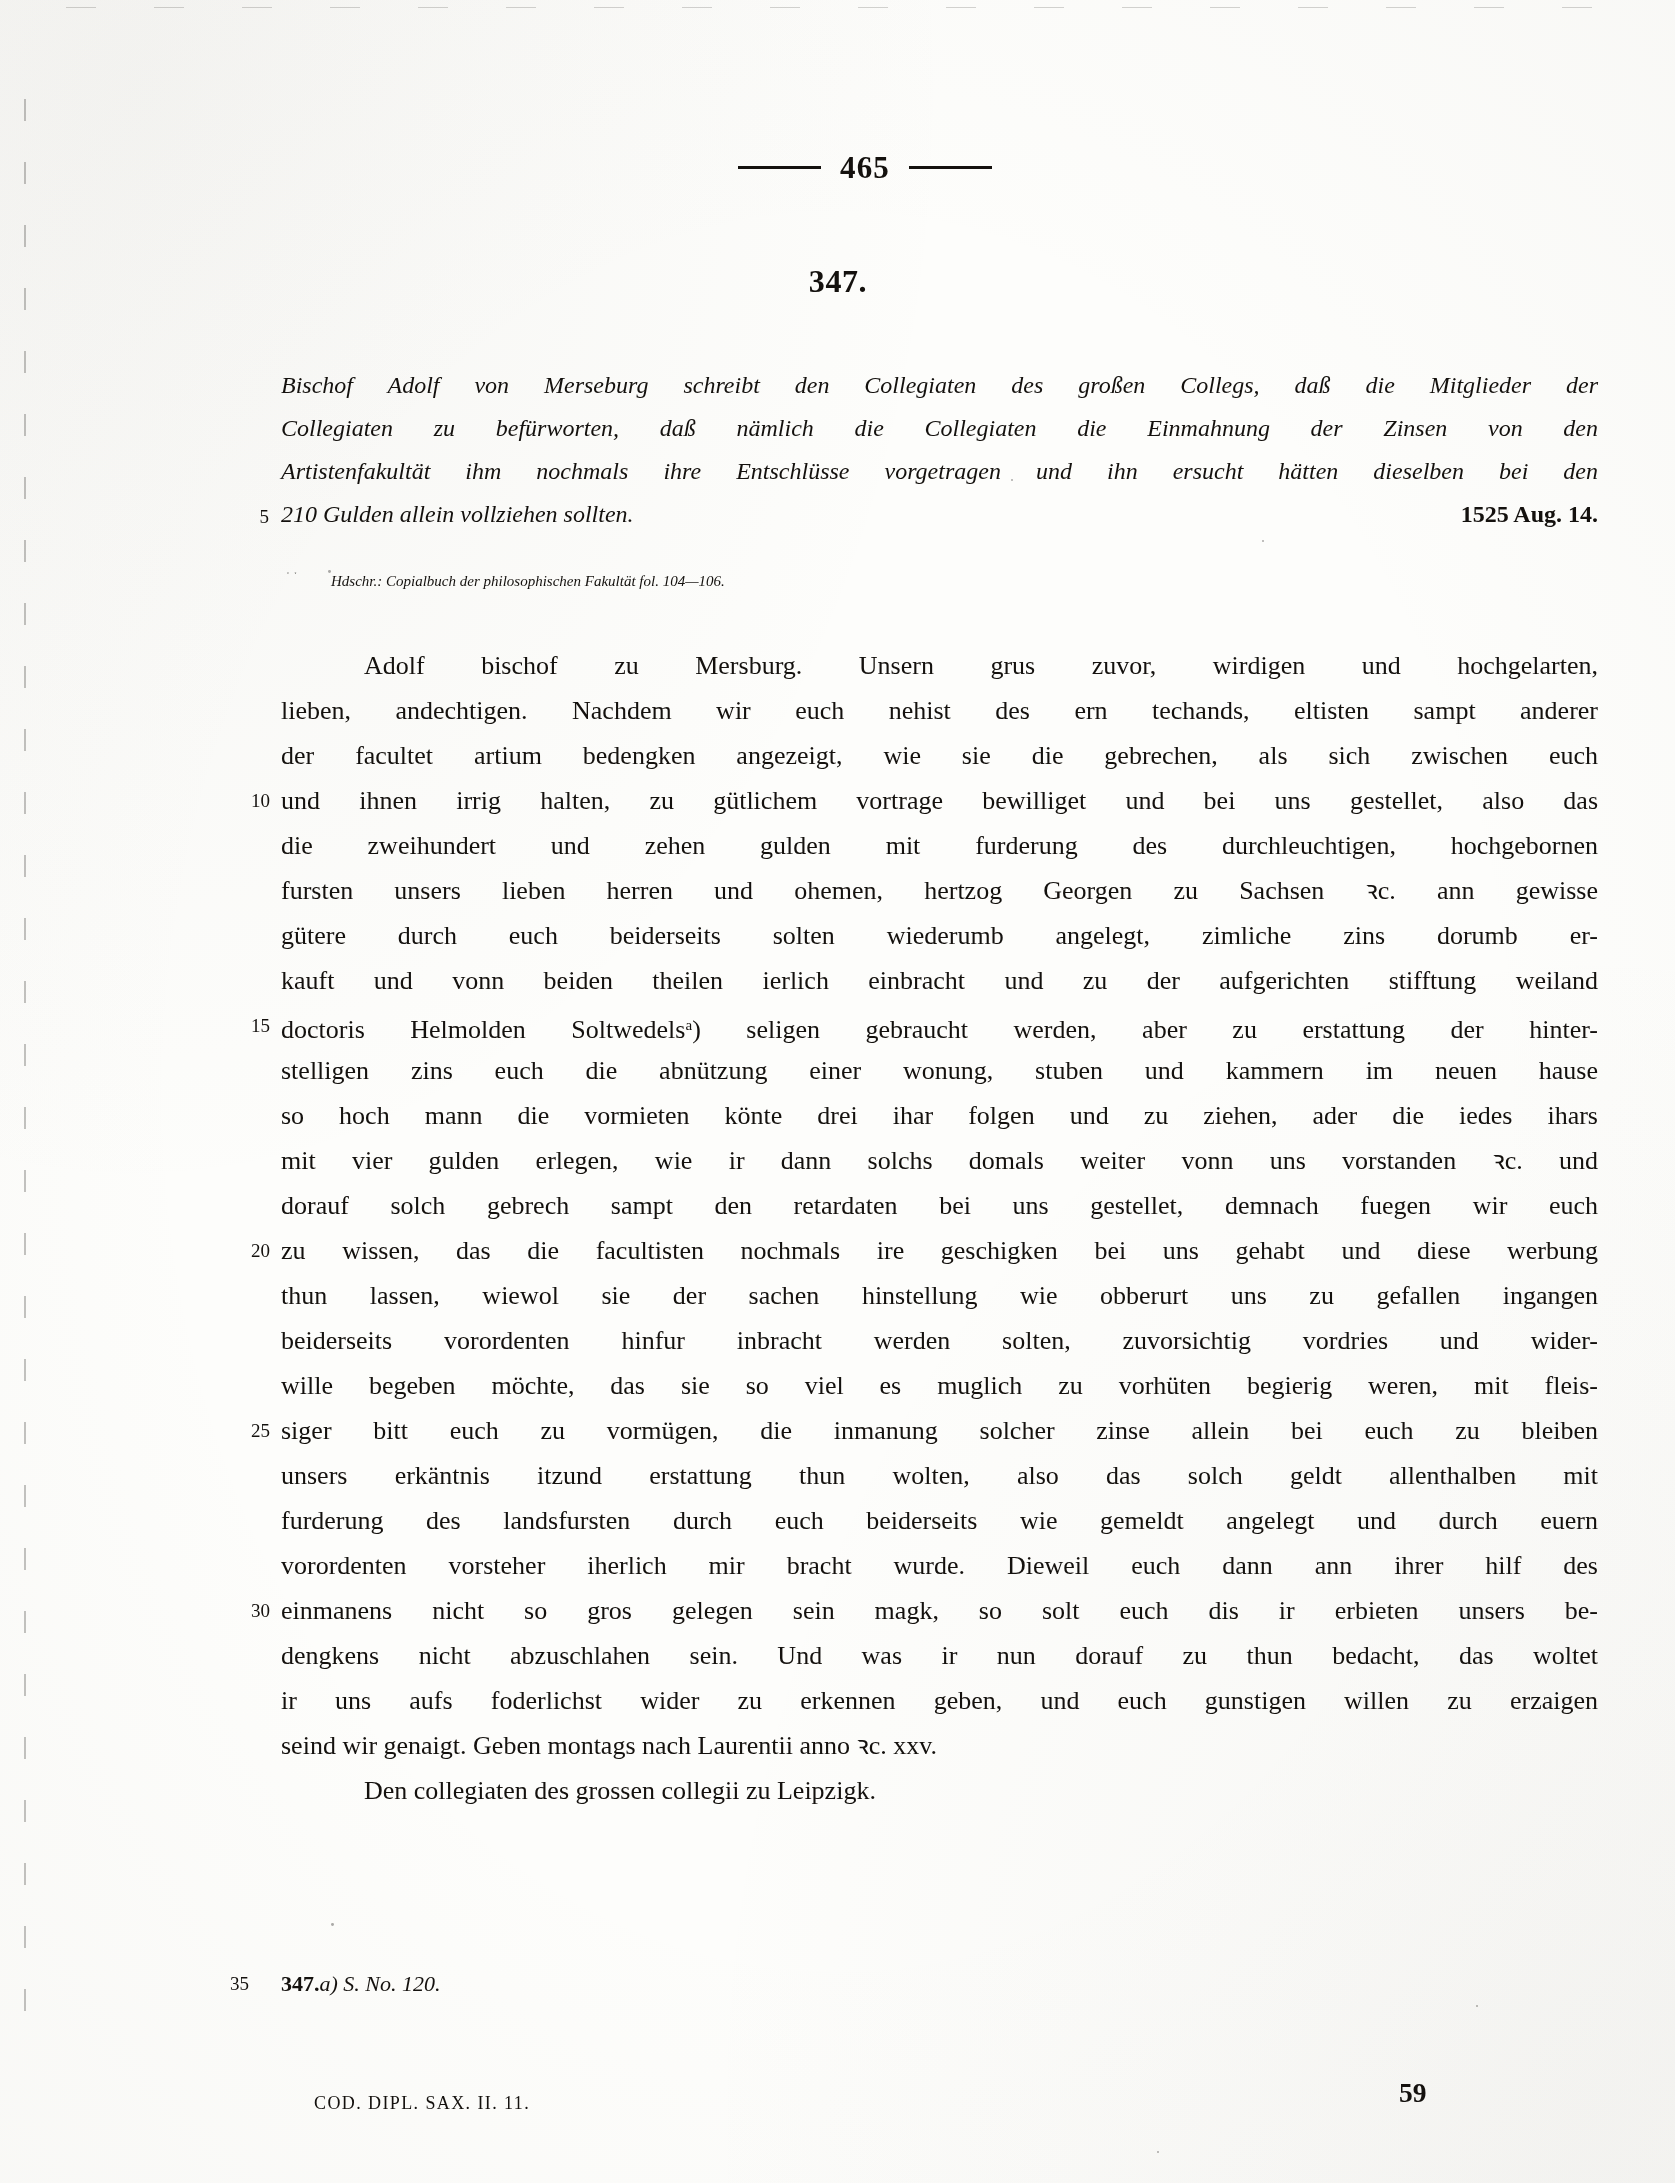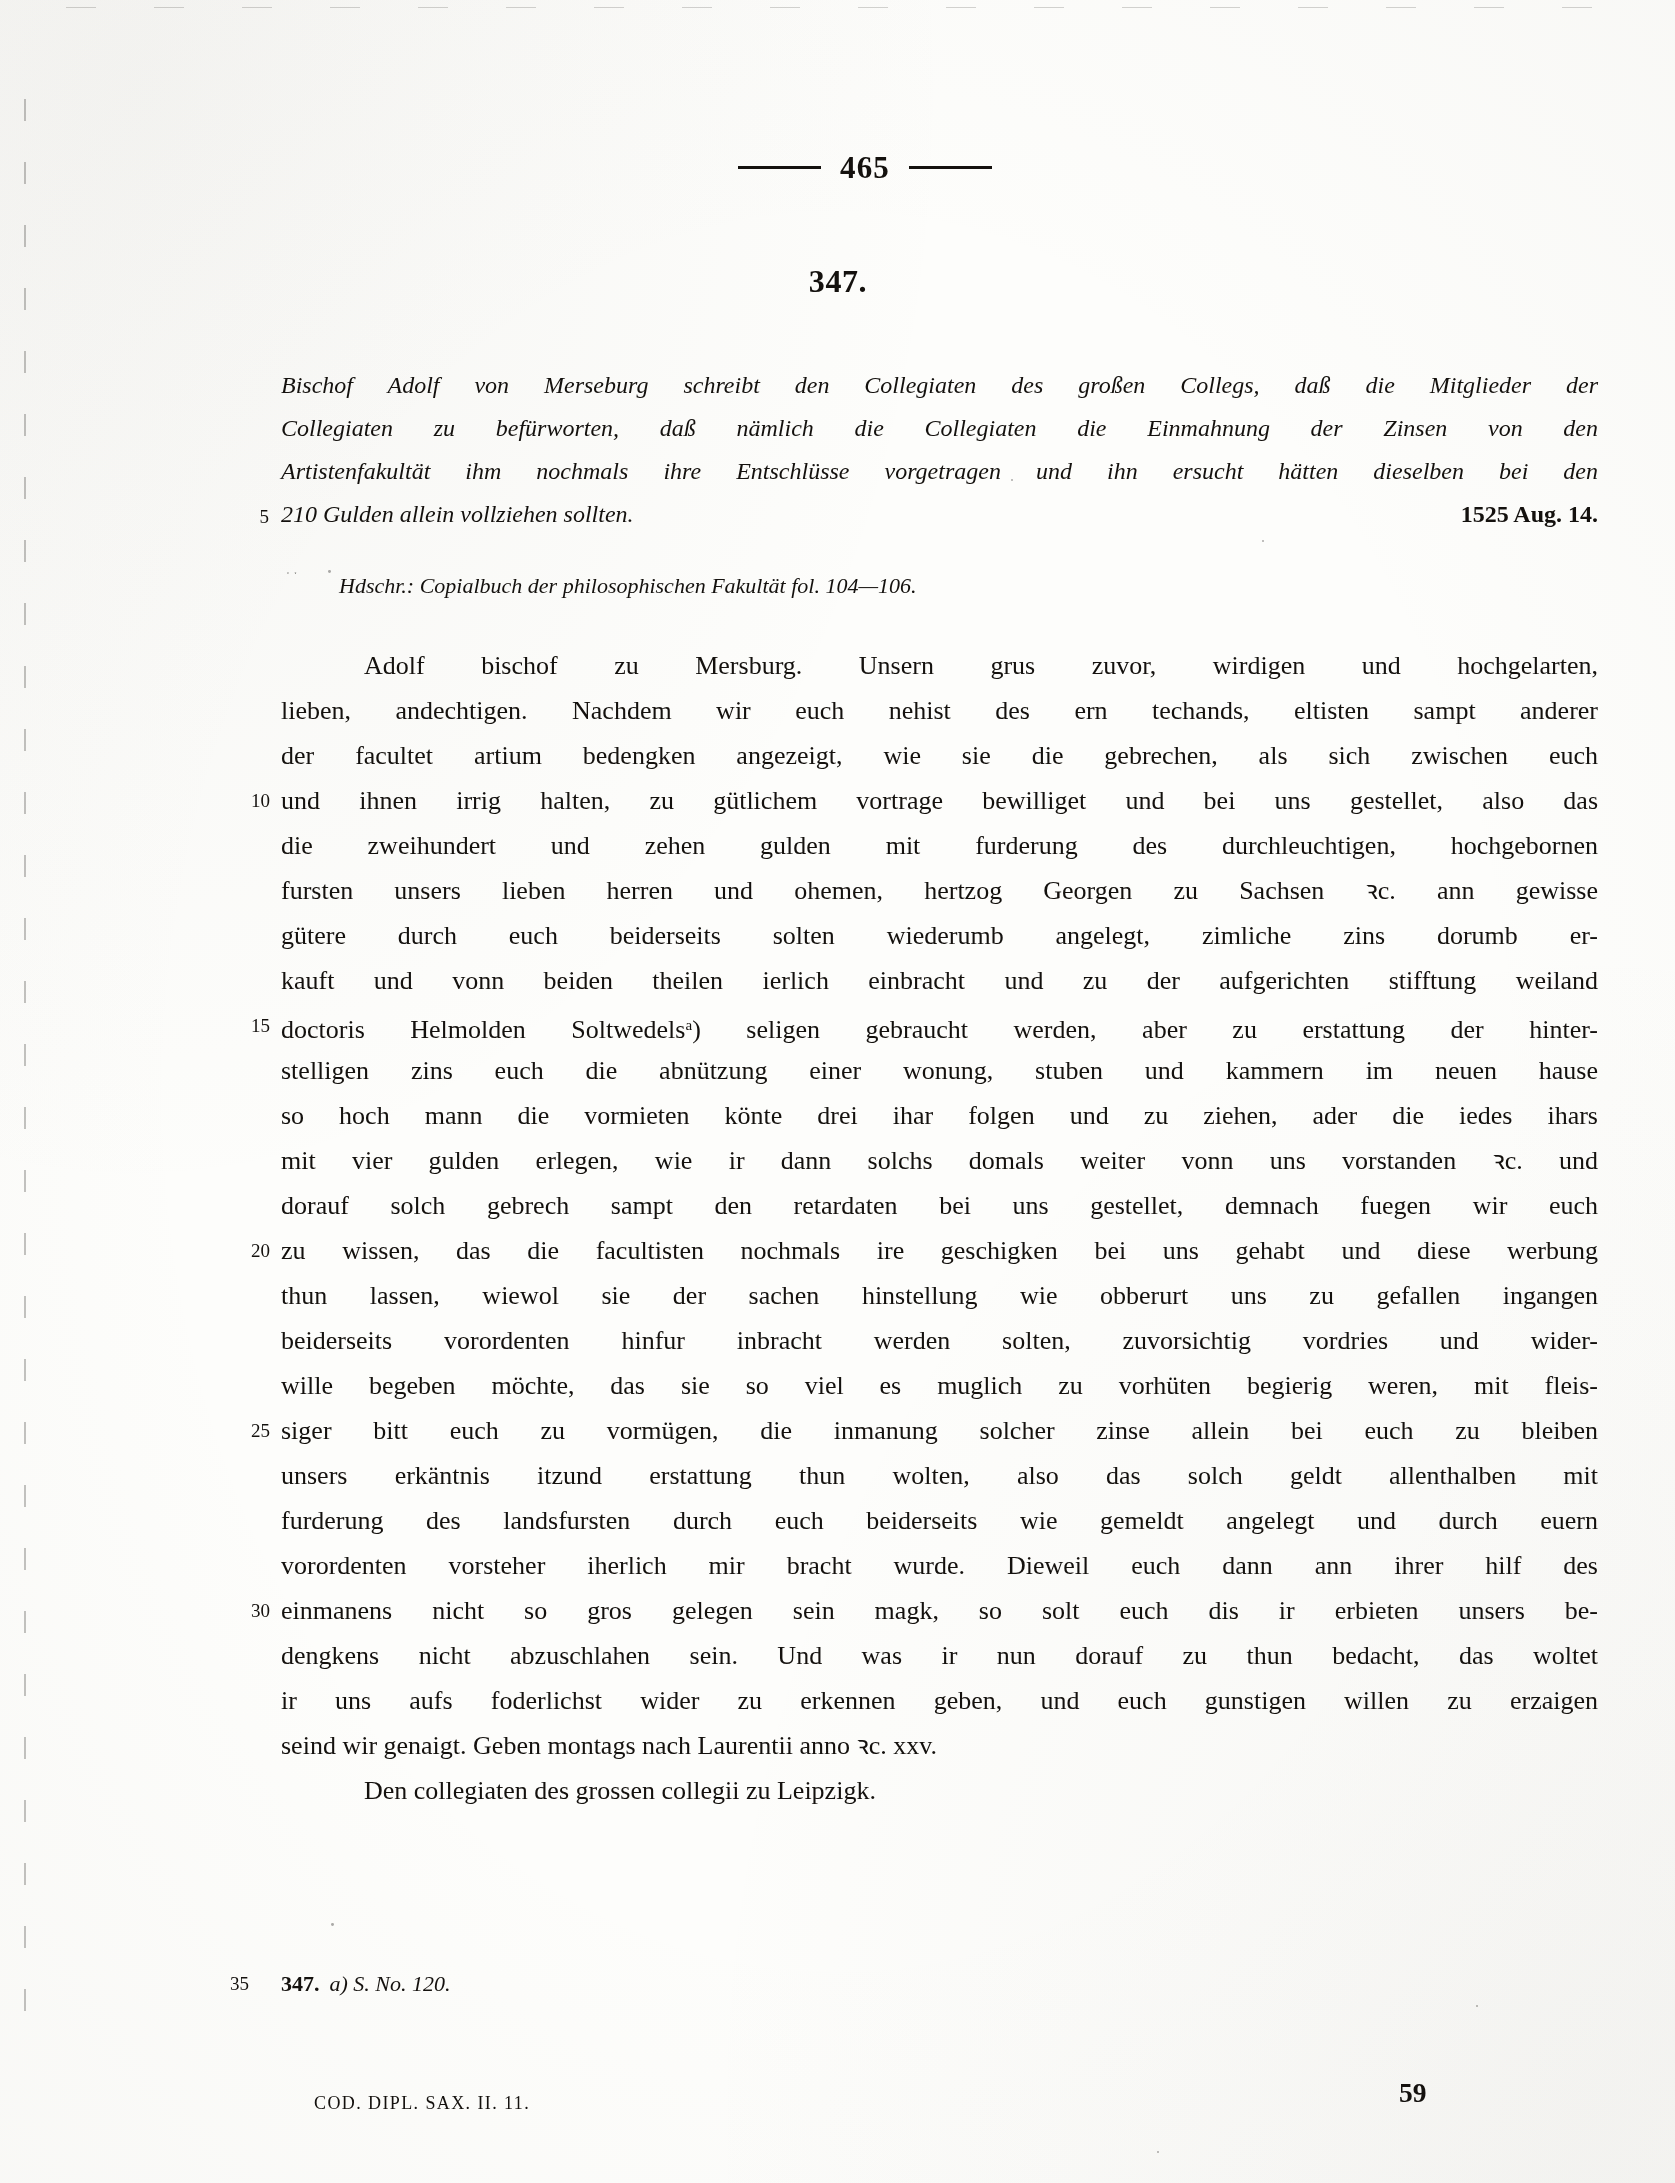--- a/index.html
+++ b/index.html
@@ -130,23 +130,22 @@
     text-align: right;
     width: 39px;
   }
 
   
   .source-note {
     position: absolute;
     top: 573px;
     left: 331px;
     font-style: italic;
-    font-size: 22px;
+    font-size: 15px;
     white-space: nowrap;
-    margin-left: 8px;
   }
   .tick-mark {
     position: absolute;
     top: 567px;
     left: 286px;
     font-size: 14px;
     color: rgba(40,38,34,0.6);
   }
 
   
@@ -197,21 +196,21 @@
     top: 2.2px;
     width: 40px;
     text-align: left;
     font-size: 19px;
   }
   .footnote .fn-ref {
     font-weight: bold;
   }
   .footnote .fn-text {
     font-style: italic;
-    margin-left: 10px;
+    margin-left: 0;
   }
 
   
   .footer-sig {
     position: absolute;
     top: 2093px;
     left: 314px;
     font-size: 18px;
     letter-spacing: 1.4px;
     font-variant: small-caps;

